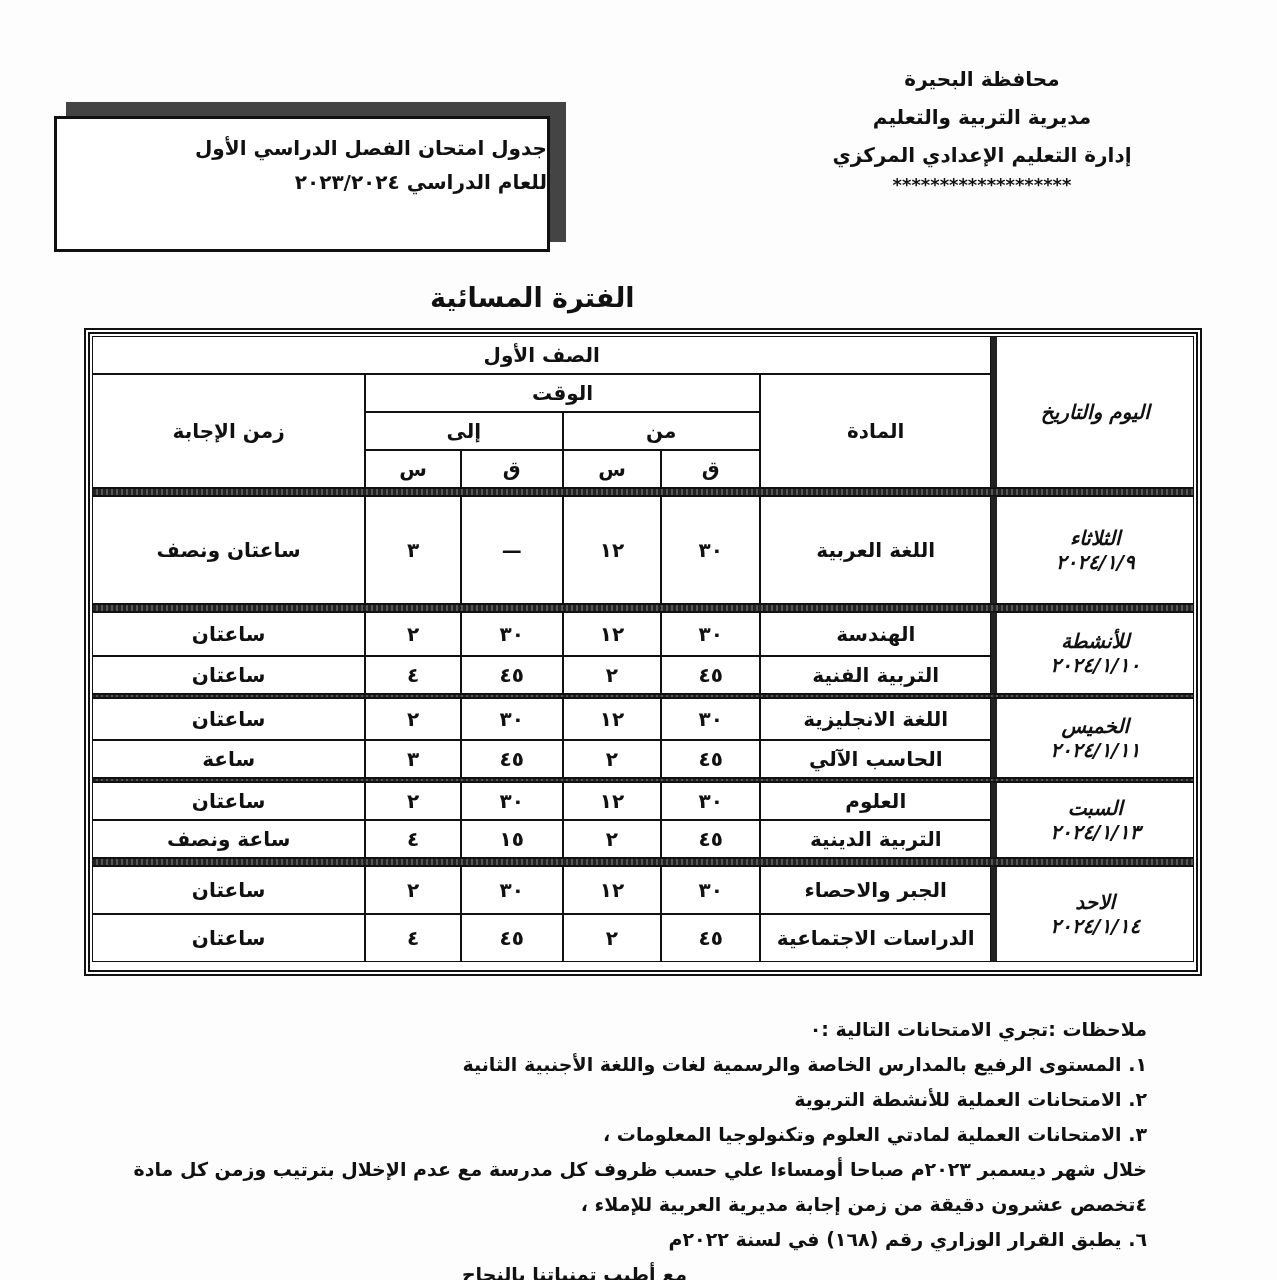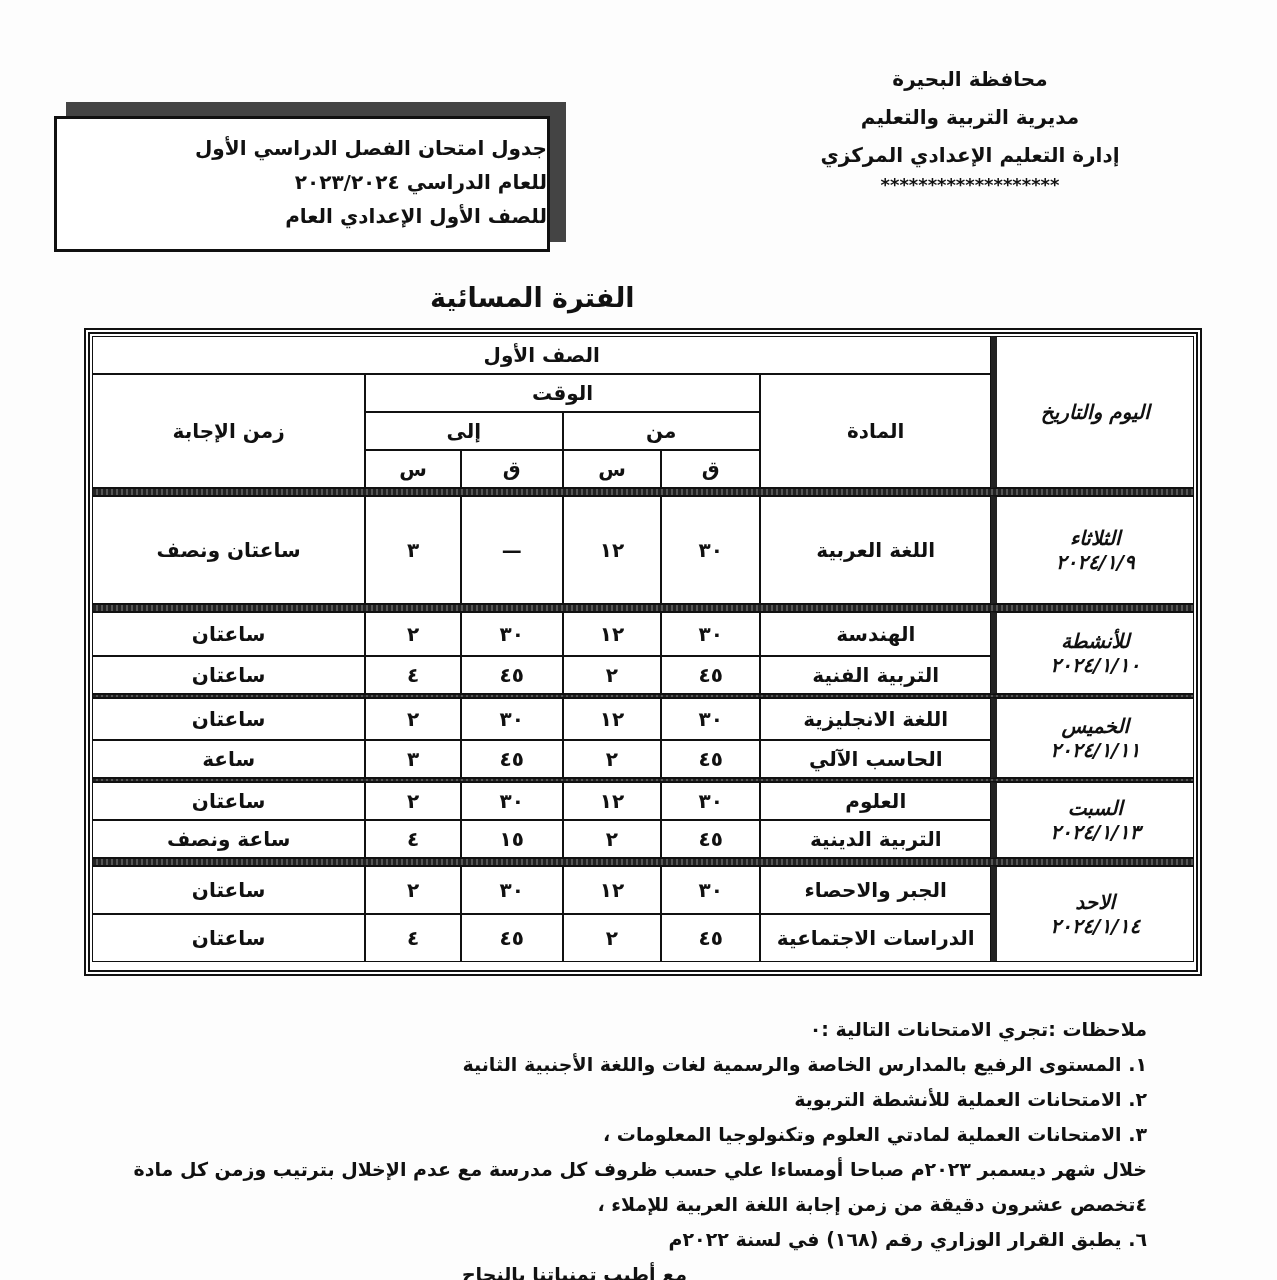--- a/index.html
+++ b/index.html
@@ -4,21 +4,21 @@
 <style>
   html, body { margin: 0; padding: 0; }
   body {
     width: 1277px; height: 1280px; overflow: hidden; position: relative;
     background: #fdfdfd; color: #111;
     font-family: "DejaVu Sans", "Liberation Sans", sans-serif;
     direction: rtl;
   }
   .abs { position: absolute; }
   .authority {
-    right: 142px; top: 60px; width: 330px; text-align: center;
+    right: 130px; top: 60px; width: 330px; text-align: center;
     font-size: 20px; line-height: 38px; font-weight: bold;
   }
   .authority .stars { letter-spacing: 0px; font-size: 18px; line-height: 22px; }
   .title-shadow {
     left: 66px; top: 102px; width: 500px; height: 140px; background: #444;
   }
   .title-box {
     left: 54px; top: 116px; width: 496px; height: 136px;
     background: #fff; border: 3px solid #111; box-sizing: border-box;
     text-align: right; font-size: 20px; font-weight: bold; line-height: 34px;
@@ -56,21 +56,20 @@
   <div>محافظة البحيرة</div>
   <div>مديرية التربية والتعليم</div>
   <div>إدارة التعليم الإعدادي المركزي</div>
   <div class="stars">*******************</div>
 </div>
 
 <div class="abs title-shadow"></div>
 <div class="abs title-box">
   <div>جدول امتحان الفصل الدراسي الأول</div>
   <div>للعام الدراسي ٢٠٢٣/٢٠٢٤</div>
-  <div>للصف الأول الإعدادي العام</div>
 </div>
 
 <div class="abs period-title">الفترة المسائية</div>
 
 <div class="abs table-outer"></div>
 
 <table class="sched">
   <colgroup>
     <col style="width:200px">
       <col style="width:232px">
@@ -214,16 +213,16 @@
     </tr>
   </tbody>
 </table>
 
 <div class="abs notes">
   <div>ملاحظات :تجري الامتحانات التالية :٠</div>
   <div>١. المستوى الرفيع بالمدارس الخاصة والرسمية لغات واللغة الأجنبية الثانية</div>
   <div>٢. الامتحانات العملية للأنشطة التربوية</div>
   <div>٣. الامتحانات العملية لمادتي العلوم وتكنولوجيا المعلومات ،</div>
   <div>خلال شهر ديسمبر ٢٠٢٣م صباحا أومساءا علي حسب ظروف كل مدرسة مع عدم الإخلال بترتيب وزمن كل مادة</div>
-  <div>٤تخصص عشرون دقيقة من زمن إجابة اللغة العربية للإملاء ،</div>
+  <div>٤تخصص عشرون دقيقة من زمن إجابة مديرية العربية للإملاء ،</div>
   <div>٦. يطبق القرار الوزاري رقم (١٦٨) في لسنة ٢٠٢٢م</div>
   <div style="padding-right:460px;">مع أطيب تمنياتنا بالنجاح</div>
 </div>
 
 </body></html>

